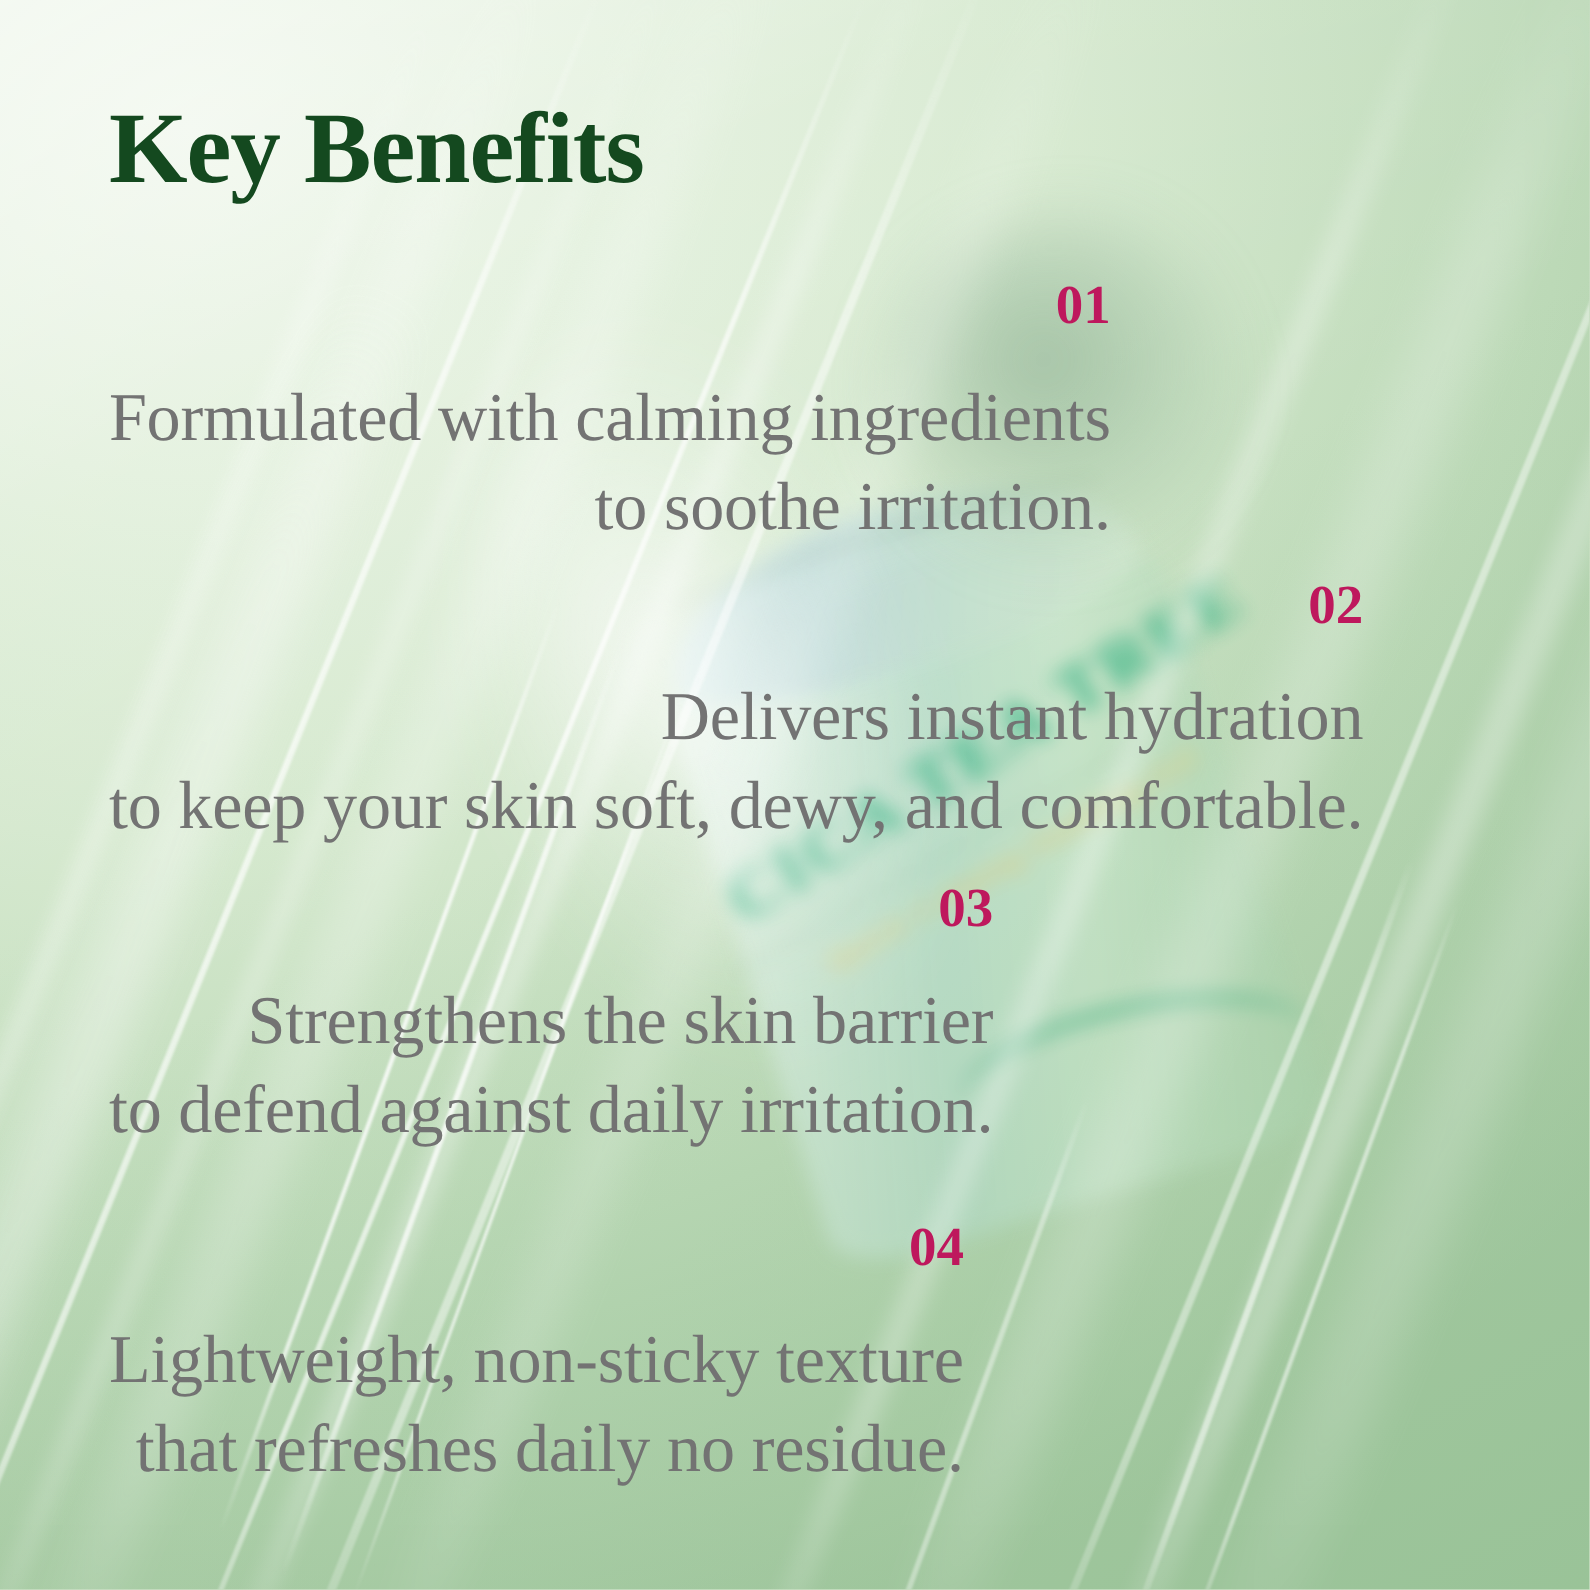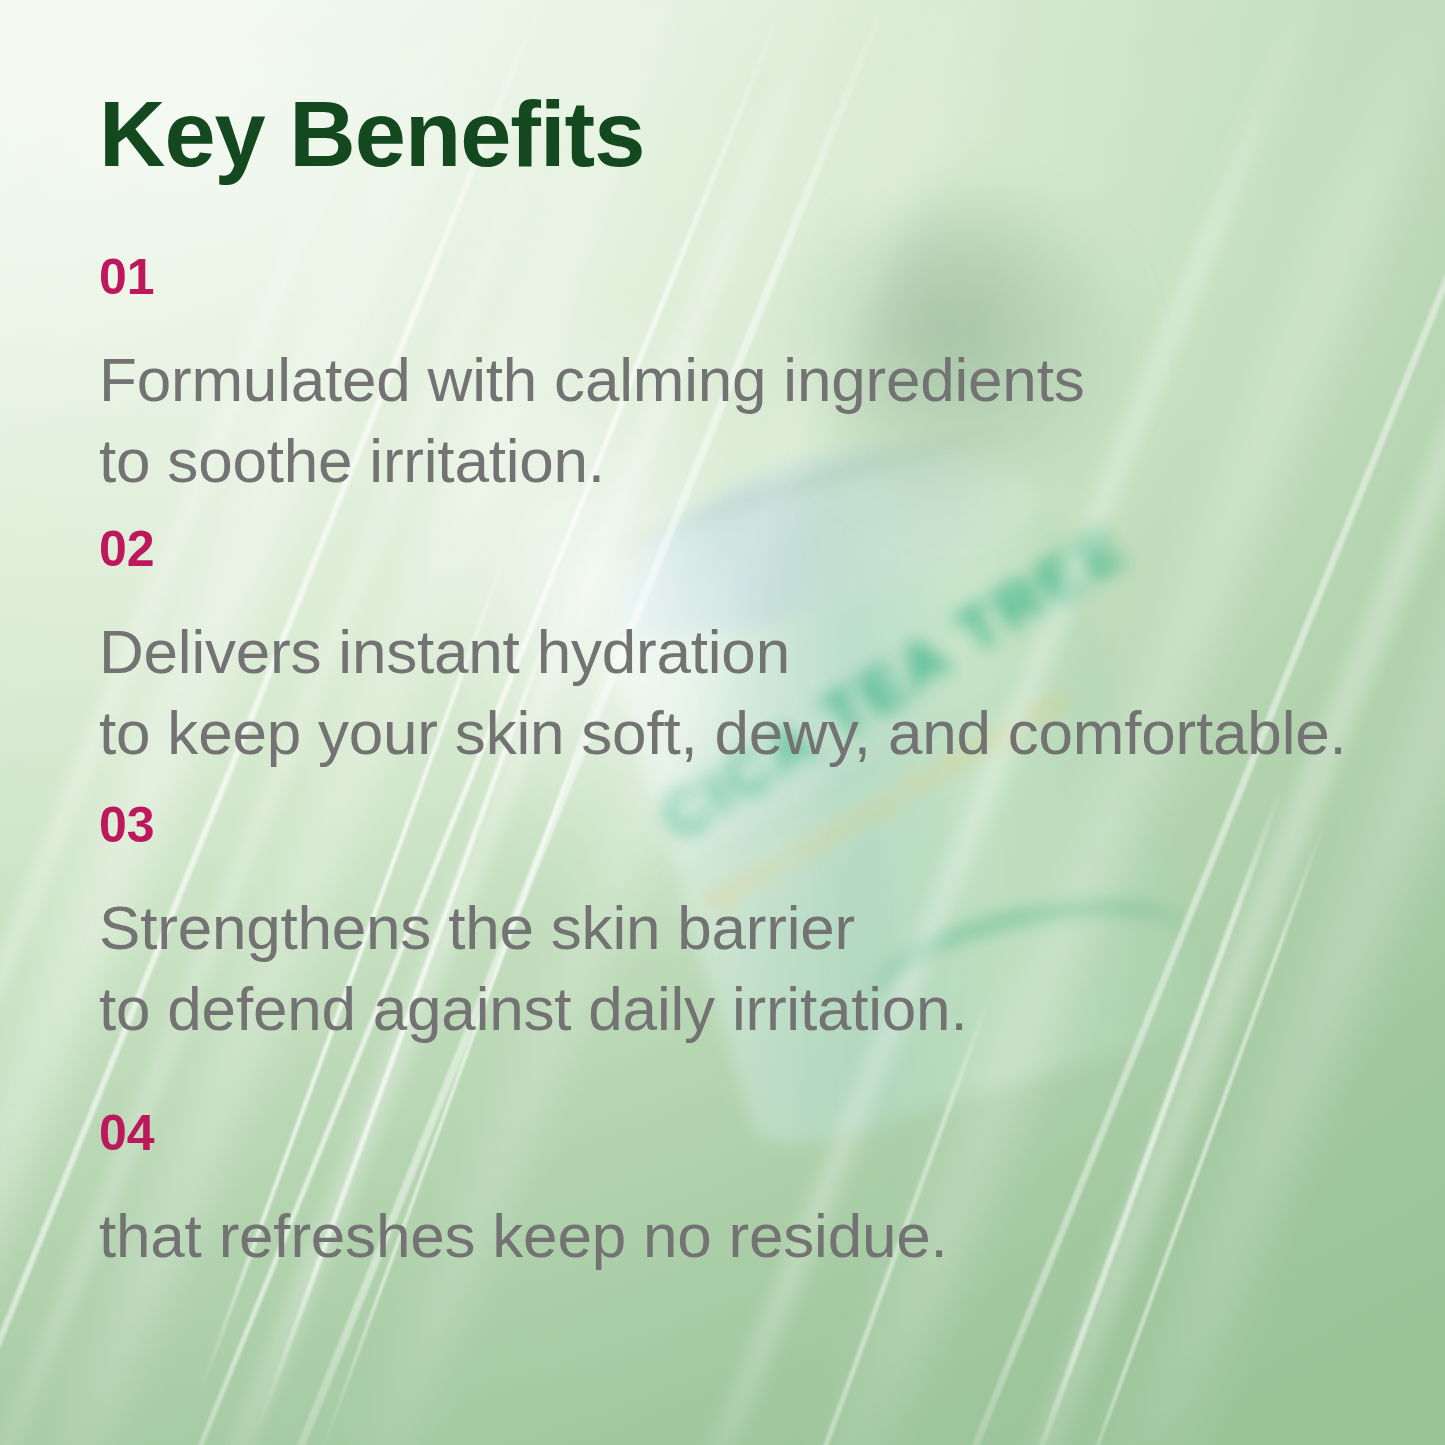--- a/index.html
+++ b/index.html
@@ -2,22 +2,23 @@
 <html><head>
 <meta charset="utf-8">
 <style>
   html,body{margin:0;padding:0;background:#b9d4b4;}
   *{box-sizing:border-box;}
 
   #canvas{
     position:relative;
     width:1445px;height:1445px;
     overflow:hidden;
-    font-family:Liberation Sans, sans-serif;
+    font-family:Liberation Serif, serif;
     background:#d9ebd3;
+    text-align:right;
   }
 
   
   .bg-base{
     position:absolute;inset:0;
     background:
       radial-gradient(120% 100% at 12% 8%, #eef6ea 0%, #e2f0dc 22%, #d4e8cd 45%, #bcd9b7 72%, #a6c9a2 100%);
   }
   .bg-tint{
     position:absolute;inset:0;
@@ -222,17 +223,18 @@
     </div>
 
     <div class="benefit" id="b3">
       <div class="num">03</div>
       <div class="line">Strengthens the skin barrier</div>
       <div class="line">to defend against daily irritation.</div>
     </div>
 
     <div class="benefit" id="b4">
       <div class="num">04</div>
-      <div class="line">that refreshes keep no residue.</div>
+      <div class="line">Lightweight, non-sticky texture</div>
+      <div class="line">that refreshes daily no residue.</div>
     </div>
 
   </div>
 </div>
 
 </body></html>

